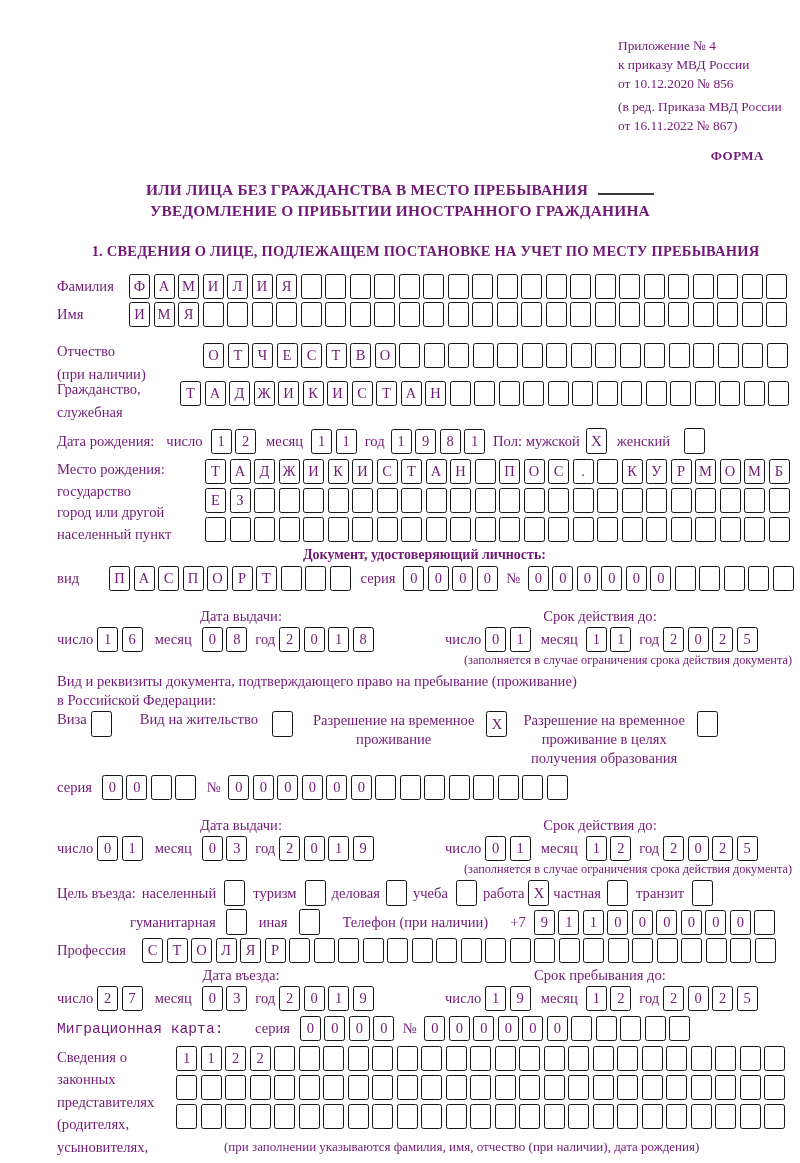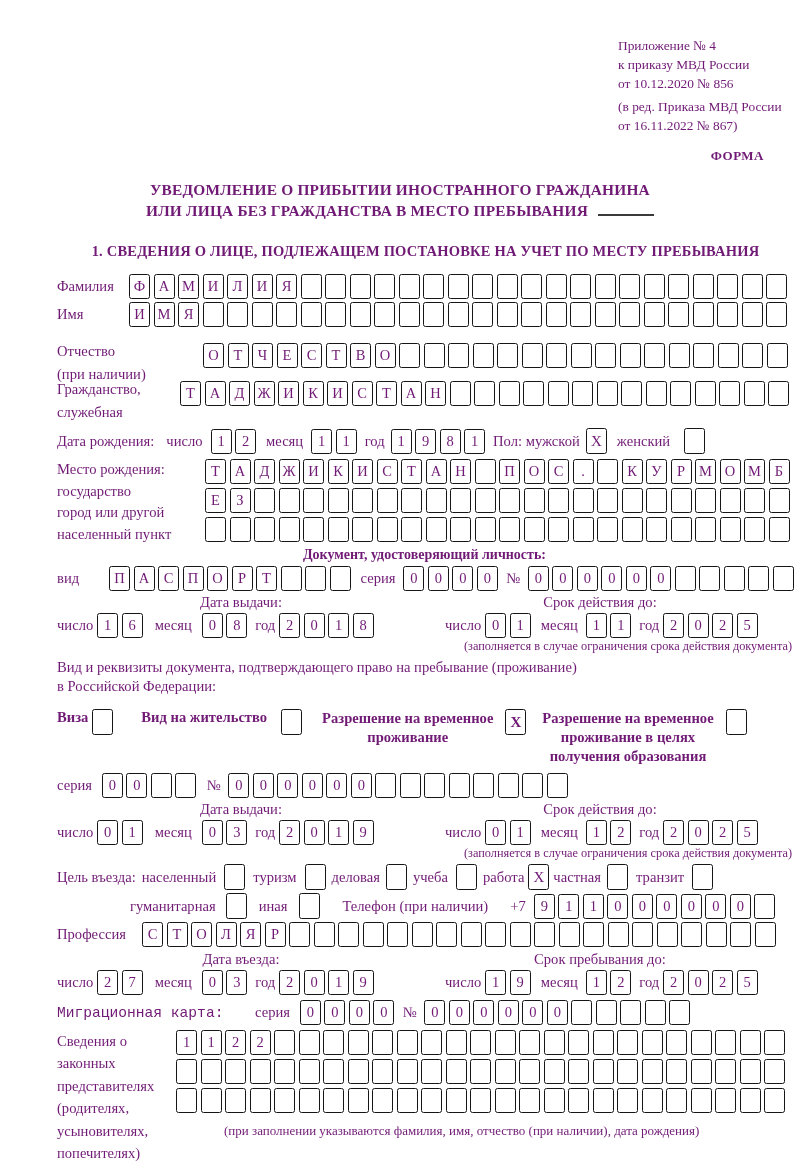--- a/index.html
+++ b/index.html
@@ -30,30 +30,30 @@
   .w72 { width:72px; } .w146 { width:146px; } .w123 { width:123px; } .w148 { width:148px; }
   .w52 { width:52px; } .w85 { width:85px; } .w119 { width:119px; }
   .lblcol { flex:none; line-height:21.5px; }
   .lblcol6 { flex:none; line-height:22.4px; }
   .stack3 > .cells { margin-bottom:4px; }
   .stack3 > .cells:last-child { margin-bottom:0; }
   .dochead { font-weight:bold; text-align:center; margin-top:2px; font-size:14px; }
   .ml4{margin-left:4px;} .ml6{margin-left:6px;} .ml8{margin-left:8px;} .ml10{margin-left:10px;}
   .ml12{margin-left:12px;} .ml14{margin-left:14px;} .ml16{margin-left:16px;} .ml20{margin-left:20px;}
   .ml22{margin-left:22px;} .ml28{margin-left:28px;} .ml48{margin-left:48px;}
-  .dp { margin-top:2px; }
+  .dp { margin-top:16px; }
   .dp-titles { display:flex; line-height:18px; margin-top:2px; }
   .dp-t1 { width:368px; text-align:center; }
   .dp-t2 { width:310px; text-align:center; margin-left:20px; }
   .dp-rows { display:flex; margin-top:2px; align-items:center; }
   .dp-left { display:flex; align-items:center; width:368px; }
   .dp-right { display:flex; align-items:center; }
   .note { text-align:right; font-size:12.3px; line-height:14px; margin-top:1px; }
   .intro { margin-top:5px; line-height:19px; }
-  .opts { margin-top:13px; align-items:flex-start;font-weight:bold; }
+  .opts { margin-top:1px; align-items:flex-start; }
   .optml { text-align:center; line-height:19px; white-space:nowrap; }
   .purp { margin-top:4px; }
   .purp span.t { white-space:nowrap; }
   .human { margin-top:3px; }
   .repnote { font-size:13px; margin-top:10px; margin-left:48px; white-space:nowrap; }
 </style>
 </head>
 <body>
 
 <div class="page">
@@ -62,22 +62,22 @@
     <div>Приложение № 4</div>
     <div>к приказу МВД России</div>
     <div>от 10.12.2020 № 856</div>
     <div class="g2">(в ред. Приказа МВД России</div>
     <div>от 16.11.2022 № 867)</div>
   </div>
 
   <div class="forma">ФОРМА</div>
 
   <div class="title">
+    <div><span>ИЛИ ЛИЦА БЕЗ ГРАЖДАНСТВА В МЕСТО ПРЕБЫВАНИЯ</span><span class="blank-underline"></span></div>
     <div>УВЕДОМЛЕНИЕ О ПРИБЫТИИ ИНОСТРАННОГО ГРАЖДАНИНА</div>
-    <div><span>ИЛИ ЛИЦА БЕЗ ГРАЖДАНСТВА В МЕСТО ПРЕБЫВАНИЯ</span><span class="blank-underline"></span></div>
   </div>
 
   <div class="sec1">1. СВЕДЕНИЯ О ЛИЦЕ, ПОДЛЕЖАЩЕМ ПОСТАНОВКЕ НА УЧЕТ ПО МЕСТУ ПРЕБЫВАНИЯ</div>
 
   <div class="form">
 
     <div class="row">
       <span class="lbl w72">Фамилия</span>
       <span class="cells">
           <span class="cell">Ф</span>

